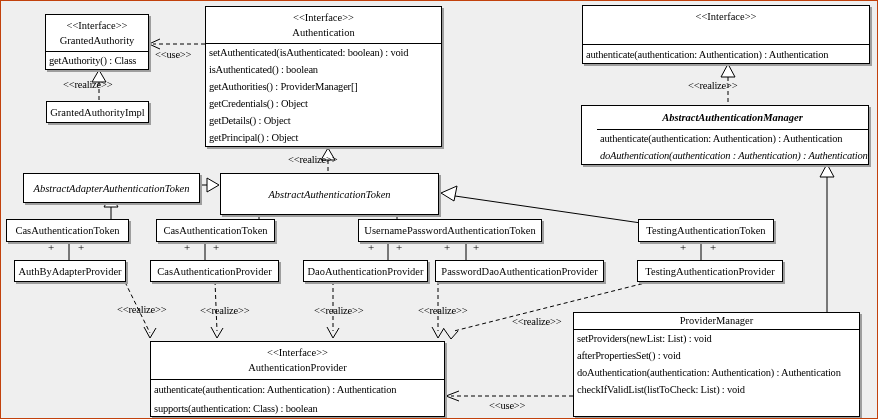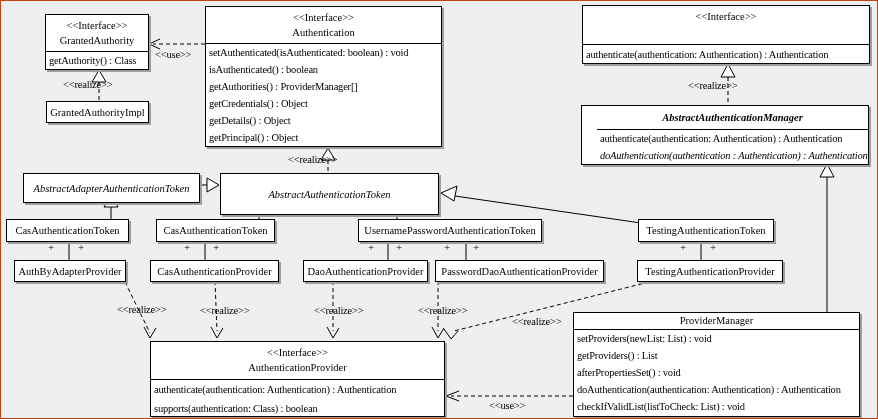--- a/index.html
+++ b/index.html
@@ -252,21 +252,20 @@
       <div class="mrow h19">supports(authentication: Class) : boolean</div>
     </div>
   </div>
 
   <div class="cls ovis" style="left:572px;top:311px;width:287px;height:105px;">
     <div class="title" style="height:16px;line-height:16px;">
       <span class="name" style="line-height:16px;">ProviderManager</span>
     </div>
     <div class="methods">
       <div class="mrow">setProviders(newList: List) : void</div>
-      <div class="mrow">getProviders() : List</div>
       <div class="mrow">afterPropertiesSet() : void</div>
       <div class="mrow">doAuthentication(authentication: Authentication) : Authentication</div>
       <div class="mrow">checkIfValidList(listToCheck: List) : void</div>
     </div>
   </div>
 
   <div class="elabel" style="left:154px;top:48px;">&lt;&lt;use&gt;&gt;</div>
   <div class="elabel" style="left:62px;top:78px;">&lt;&lt;realize&gt;&gt;</div>
   <div class="elabel" style="left:287px;top:153px;">&lt;&lt;realize&gt;&gt;</div>
   <div class="elabel" style="left:687px;top:79px;">&lt;&lt;realize&gt;&gt;</div>

